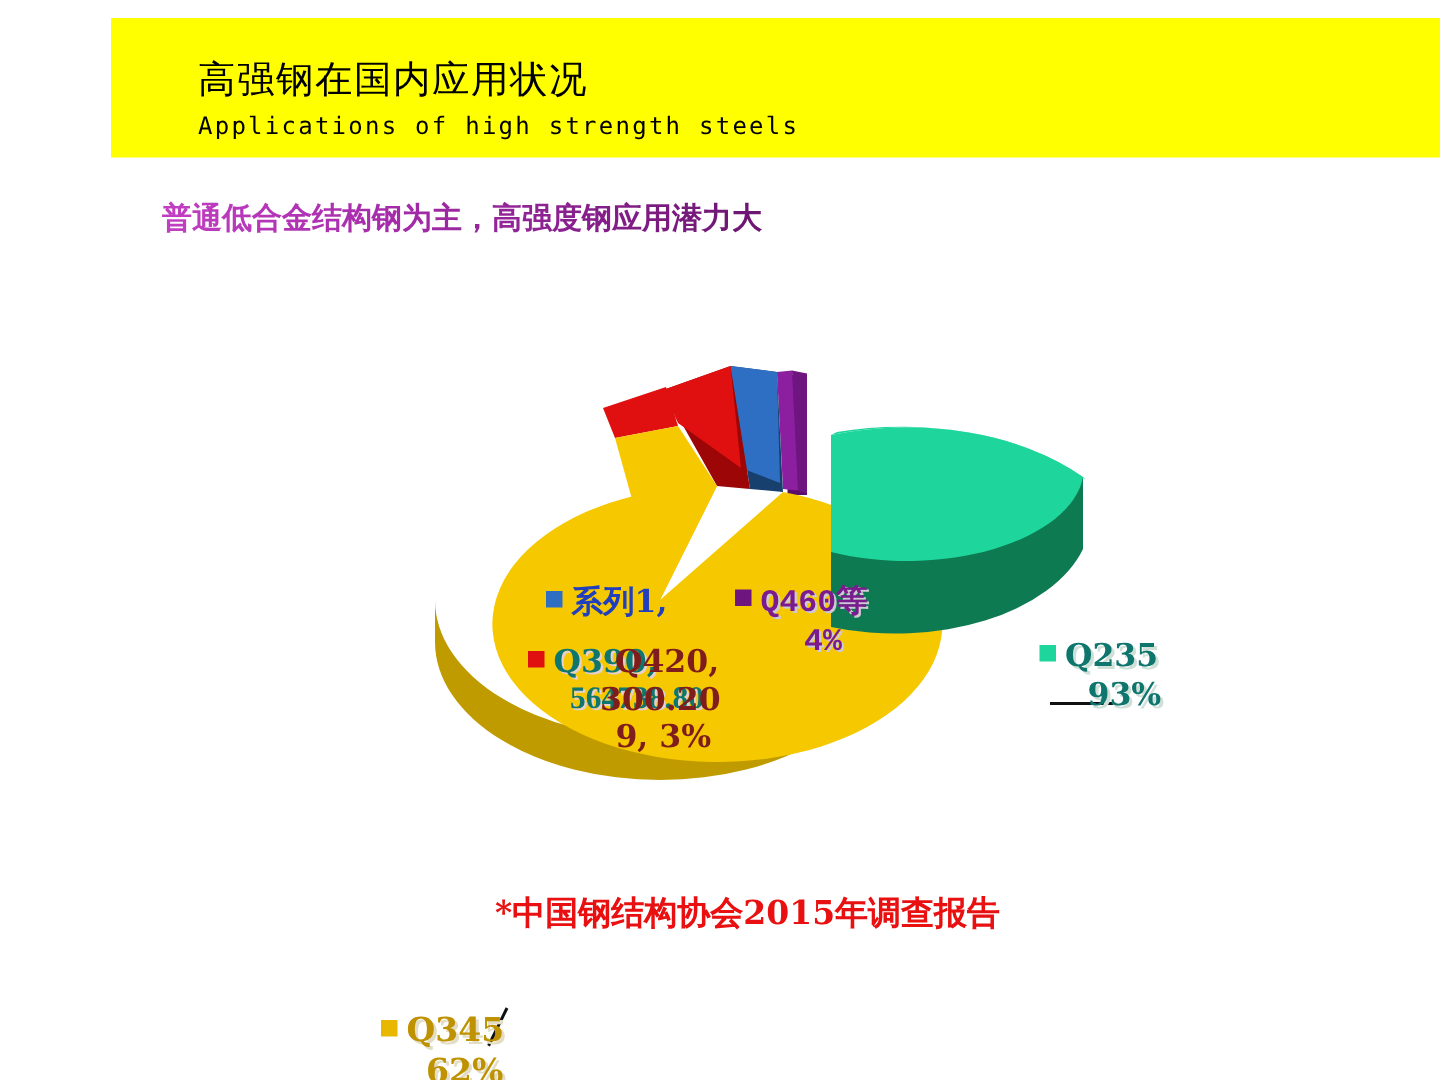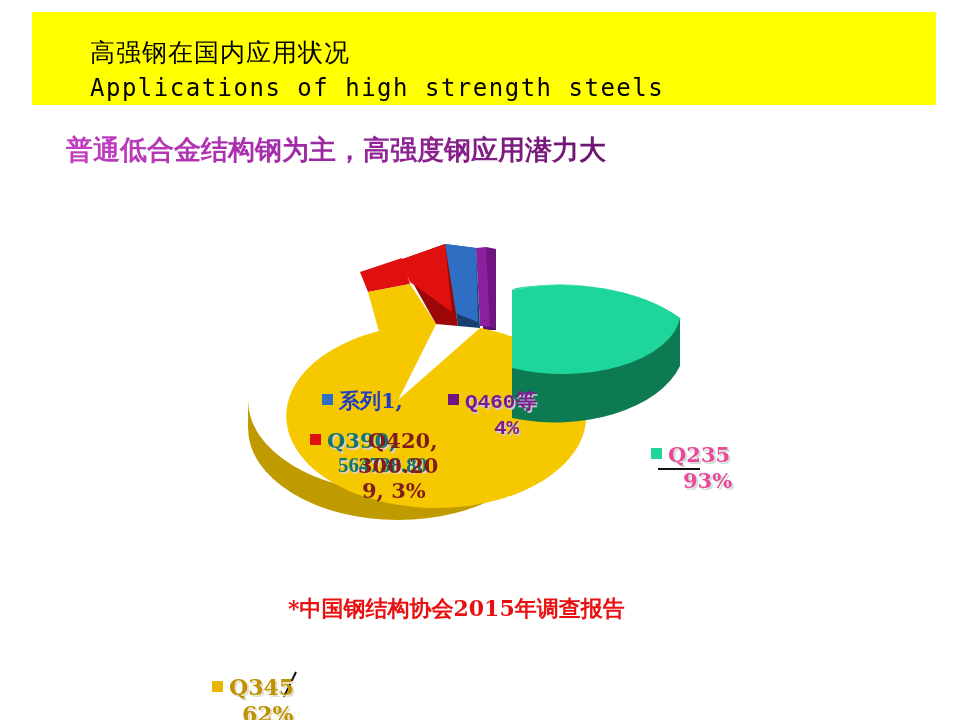--- a/index.html
+++ b/index.html
@@ -1,31 +1,31 @@
 <!DOCTYPE html>
 <html><head>
 <meta charset="utf-8">
 <style>
   html,body{margin:0;padding:0;background:#ffffff;}
   body{width:960px;height:720px;position:relative;overflow:hidden;
        font-family:"Liberation Sans","DejaVu Sans",sans-serif;}
 
-  #slide{position:absolute;inset:0;background:#ffffff;}
+  #slide{position:absolute;inset:0;background:#ffffff;margin-left:42px;}
 
   
   .title-band{position:absolute;left:32px;top:12px;width:904px;height:93px;
               background:#FFFF00;}
   .title-cn{position:absolute;left:58px;top:24px;font-size:25px;color:#000;
             font-family:"DejaVu Sans",sans-serif;font-weight:400;letter-spacing:1px;}
-  .title-en{position:absolute;left:58px;top:62px;font-size:24px;color:#000;
+  .title-en{position:absolute;left:58px;top:62px;font-size:16px;color:#000;
             font-family:"DejaVu Sans Mono","Liberation Mono",monospace;
             font-weight:400;letter-spacing:1.5px;}
 
   
-  .subtitle{position:absolute;left:66px;top:132px;font-size:27px;font-weight:bold;
+  .subtitle{position:absolute;left:66px;top:132px;font-size:20px;font-weight:bold;
             font-family:Liberation Mono, monospace;
             background:linear-gradient(90deg,#C23FC2 0%,#A32BA8 40%,#6B1570 100%);
             -webkit-background-clip:text;background-clip:text;color:transparent;
             -webkit-text-fill-color:transparent;white-space:nowrap;}
 
   
   .chart{position:absolute;left:0;top:180px;width:960px;height:420px;}
 
   .pie-wrap{position:absolute;left:240px;top:20px;width:470px;height:360px;}
 
@@ -42,23 +42,23 @@
             text-shadow:1.5px 1.5px 0 #cfc9d4;font-family:Liberation Mono, monospace;}
   .lbl-q460 .sw{background:#6E1580;}
   .lbl-q460 .pct{display:block;margin-left:46px;margin-top:4px;}
 
   .lbl-q390{left:310px;top:250px;font-size:21px;color:#0f766e;z-index:38;
             text-shadow:1.5px 1.5px 0 #e6cfcf;}
   .lbl-q390 .l2{display:block;margin-left:28px;margin-top:3px;font-family:Liberation Serif, serif;}
 
   .lbl-q420{left:368px;top:250px;font-size:21px;color:#7f1d1d;z-index:44;}
   .lbl-q420 .l2{display:block;margin-left:-10px;margin-top:3px;}
-  .lbl-q420 .l3{display:block;margin-left:-6px;margin-top:3px;}
+  .lbl-q420 .l3{display:block;margin-left:-6px;margin-top:3px;text-align:center;}
 
-  .lbl-q235{left:651px;top:264px;font-size:21px;color:#ec4899;z-index:40;
+  .lbl-q235{left:651px;top:246px;font-size:21px;color:#0f766e;z-index:40;
             text-shadow:2px 2px 0 #cfe0d8;}
   .lbl-q235 .sw{background:#1ED69B;}
   .lbl-q235 .pct{display:block;margin-left:32px;margin-top:4px;}
 
   .lbl-q345{left:212px;top:496px;font-size:22px;color:#BE9200;z-index:40;
             text-shadow:2px 2px 0 #e3ddc5;}
   .lbl-q345 .sw{background:#E8B800;}
   .lbl-q345 .pct{display:block;margin-left:30px;margin-top:4px;}
 
   .leader{position:absolute;background:#111;z-index:30;}

